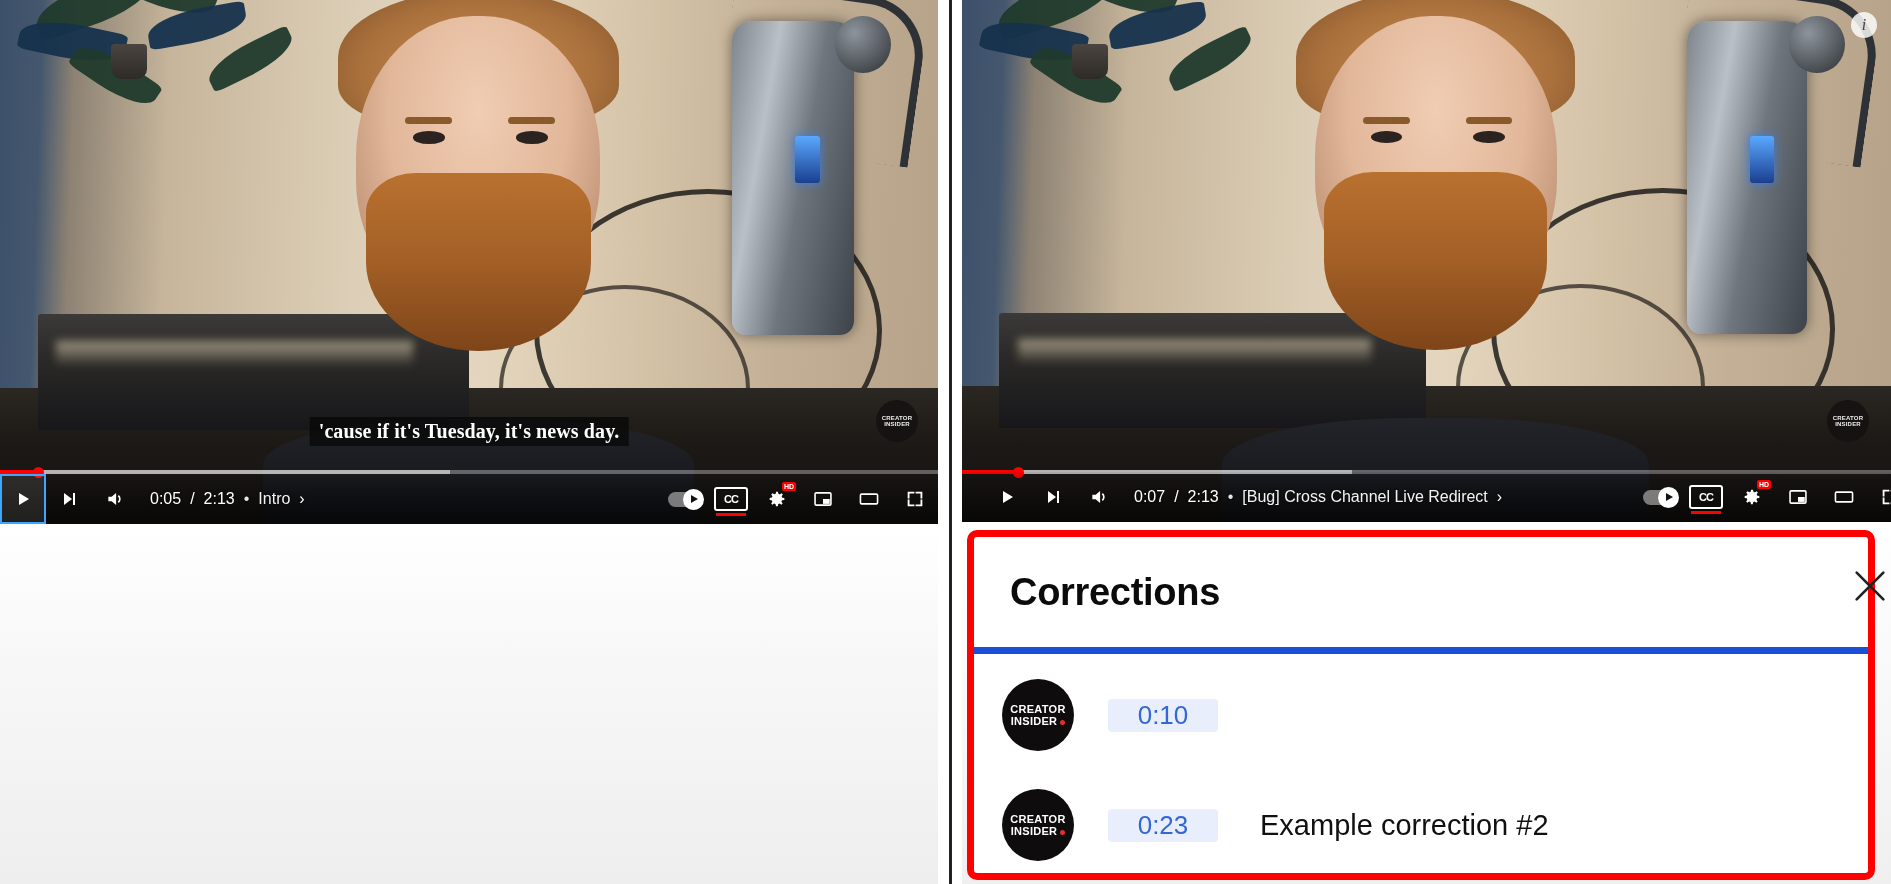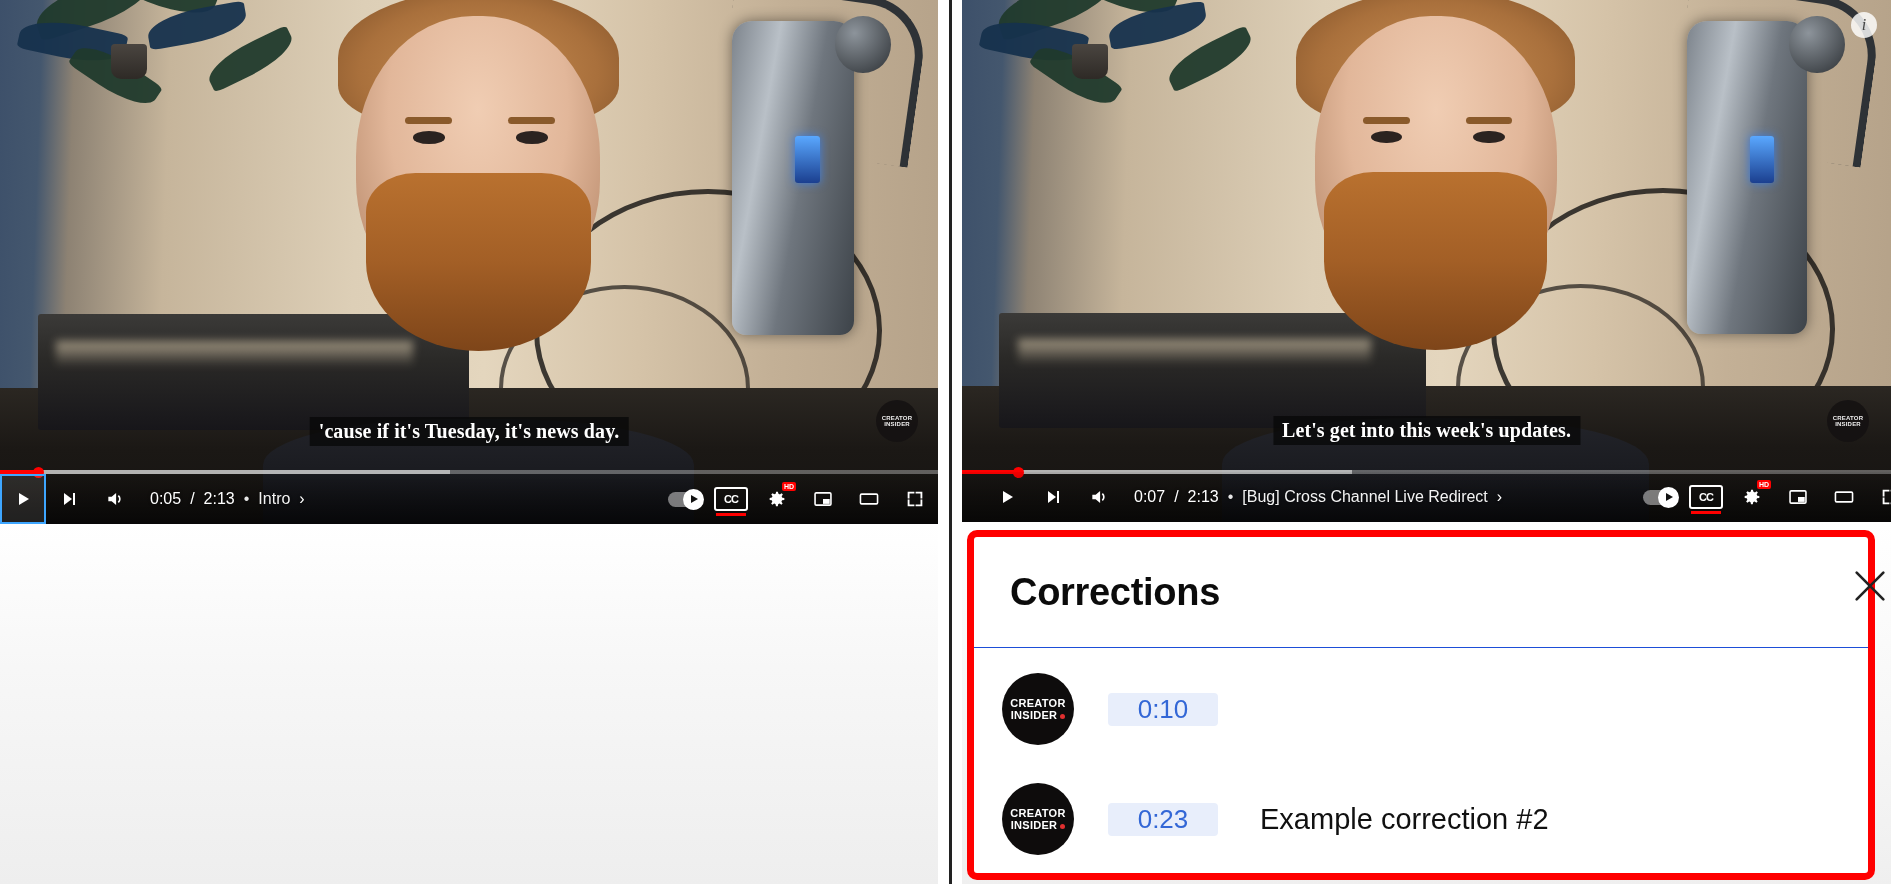--- a/index.html
+++ b/index.html
@@ -130,21 +130,21 @@
   .info-icon{position:absolute;right:14px;top:12px;width:26px;height:26px;border-radius:50%;
     background:rgba(255,255,255,.82);color:#444;display:flex;align-items:center;justify-content:center;
     font-size:16px;font-style:italic;font-family:"Liberation Serif",serif;}
 
   
   .corrections-outer{position:absolute;left:962px;top:530px;width:924px;height:354px;}
   .corr-red{position:absolute;left:5px;top:0;width:908px;height:350px;border:7px solid #ff0000;
     border-radius:10px;box-sizing:border-box;}
   .corr-panel{position:absolute;left:12px;top:7px;width:894px;height:340px;background:#fff;overflow:hidden;}
   .corr-header{position:relative;height:110px;display:flex;align-items:center;
-    border-bottom:1px solid #1d4ed8;}
+    border-bottom:7px solid #1d4ed8;}
   .corr-title{font-size:38px;font-weight:bold;color:#0b0b0b;margin-left:36px;letter-spacing:-.3px;}
   .corr-close{position:absolute;right:-10px;top:30px;width:52px;height:52px;
     display:flex;align-items:center;justify-content:center;}
   .corr-list{padding-top:6px;}
   .corr-row{display:flex;align-items:center;height:110px;padding-left:28px;}
   .corr-avatar{width:72px;height:72px;border-radius:50%;background:#0e0c0c;flex:0 0 auto;
     display:flex;flex-direction:column;align-items:center;justify-content:center;line-height:1.12;}
   .corr-avatar span{font-size:11px;font-weight:bold;color:#fff;letter-spacing:.3px;white-space:nowrap;}
   .corr-avatar .dot{display:inline-block;width:5px;height:5px;border-radius:50%;background:#e02f2f;
     margin-left:3px;vertical-align:middle;}
@@ -305,21 +305,20 @@
         <div class="beard"></div>
         <div class="shirt"></div>
         <div class="mic-arm"></div>
         <div class="mic"></div>
         <div class="mic-knob"></div>
         <div class="mic-led"></div>
       </div>
 
       <div class="info-icon">i</div>
 
-      <div class="caption caption-right">Let's get into this week's updates.</div>
 
       <div class="watermark wm-right">
         <span>CREATOR</span>
         <span>INSIDER</span>
       </div>
 
       <div class="progress progress-right">
         <div class="buffered" style="width: 42%;"></div>
         <div class="played" id="right-played" style="width: 6%;"></div>
         <div class="scrub" id="right-scrub" style="left: calc(6% - 5px);"></div>

